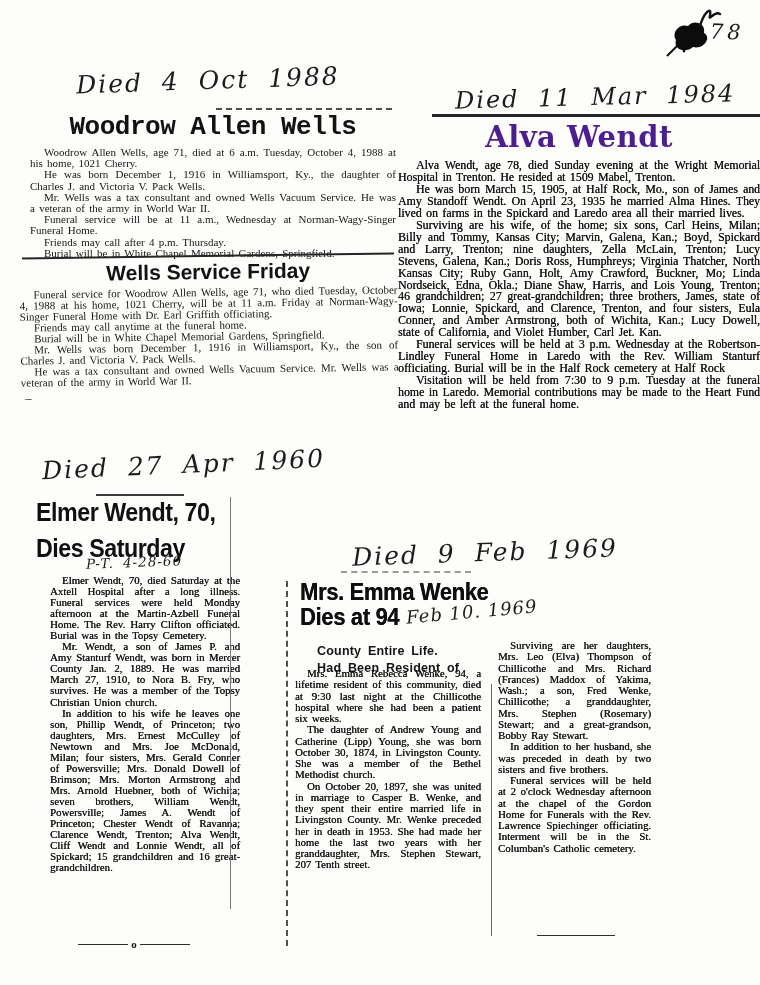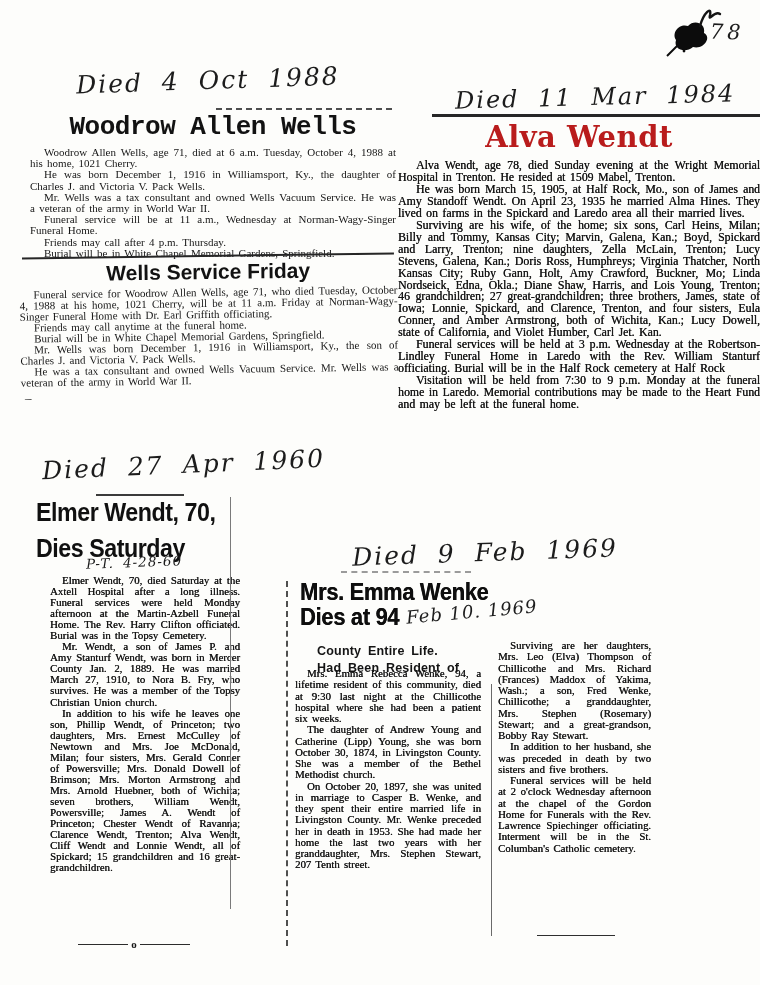--- a/index.html
+++ b/index.html
@@ -47,21 +47,21 @@
                       font-family:"Liberation Sans", sans-serif; font-weight:bold;
                       font-size:21px; color:#121212; }
   .wells-service .body p { font-size:11px; line-height:11px; }
   .end-dash { font-size:13px; margin-left:4px; }
 
   
   .alva { left:398px; top:114px; width:362px; }
   .alva .rule-top { width:328px; margin-left:34px; border-top-width:3px; }
   .alva h1 { margin:3px 0 6px; text-align:center;
              font-family:"DejaVu Serif", serif; font-weight:bold;
-             font-size:29px; letter-spacing:0.5px; color:#b91c1c; }
+             font-size:29px; letter-spacing:0.5px; color:#4c1d95; }
   .alva .body p { font-size:11.8px; line-height:11.95px; text-indent:18px;
                   text-shadow:0.25px 0 0 currentColor; }
 
   
   .elmer { left:36px; top:490px; width:196px; height:470px; }
   .elmer .torn-line { position:absolute; left:60px; top:4px; width:88px;
                       border-top:2px solid #3b3b3b; }
   .elmer .hl { position:relative; margin-top:8px;
                font-family:"Liberation Sans", sans-serif; font-weight:bold;
                font-size:25px; line-height:28px; letter-spacing:-0.5px; color:#101010;
@@ -147,21 +147,21 @@
   </section>
 
   <section class="clip alva">
     <div class="rule-top"></div>
     <h1>Alva Wendt</h1>
     <div class="body">
         <p>Alva Wendt, age 78, died Sunday evening at the Wright Memorial Hospital in Trenton. He resided at 1509 Mabel, Trenton.</p>
         <p>He was born March 15, 1905, at Half Rock, Mo., son of James and Amy Standoff Wendt. On April 23, 1935 he married Alma Hines. They lived on farms in the Spickard and Laredo area all their married lives.</p>
         <p>Surviving are his wife, of the home; six sons, Carl Heins, Milan; Billy and Tommy, Kansas City; Marvin, Galena, Kan.; Boyd, Spickard and Larry, Trenton; nine daughters, Zella McLain, Trenton; Lucy Stevens, Galena, Kan.; Doris Ross, Humphreys; Virginia Thatcher, North Kansas City; Ruby Gann, Holt, Amy Crawford, Buckner, Mo; Linda Nordseick, Edna, Okla.; Diane Shaw, Harris, and Lois Young, Trenton; 46 grandchildren; 27 great-grandchildren; three brothers, James, state of Iowa; Lonnie, Spickard, and Clarence, Trenton, and four sisters, Eula Conner, and Amber Armstrong, both of Wichita, Kan.; Lucy Dowell, state of California, and Violet Humber, Carl Jet. Kan.</p>
         <p>Funeral services will be held at 3 p.m. Wednesday at the Robertson-Lindley Funeral Home in Laredo with the Rev. William Stanturf officiating. Burial will be in the Half Rock cemetery at Half Rock</p>
-        <p>Visitation will be held from 7:30 to 9 p.m. Monday at the funeral home in Laredo. Memorial contributions may be made to the Heart Fund and may be left at the funeral home.</p>
+        <p>Visitation will be held from 7:30 to 9 p.m. Tuesday at the funeral home in Laredo. Memorial contributions may be made to the Heart Fund and may be left at the funeral home.</p>
       </div>
   </section>
 
   <section class="clip elmer">
     <div class="torn-line"></div>
     <div class="hl">Elmer Wendt, 70,</div>
     <div class="hl">Dies Saturday</div>
     <span class="hw-pt">P-T. 4-28-60</span>
     <div class="body">
         <p>Elmer Wendt, 70, died Saturday at the Axtell Hospital after a long illness. Funeral services were held Monday afternoon at the Martin-Azbell Funeral Home. The Rev. Harry Clifton officiated. Burial was in the Topsy Cemetery.</p>

